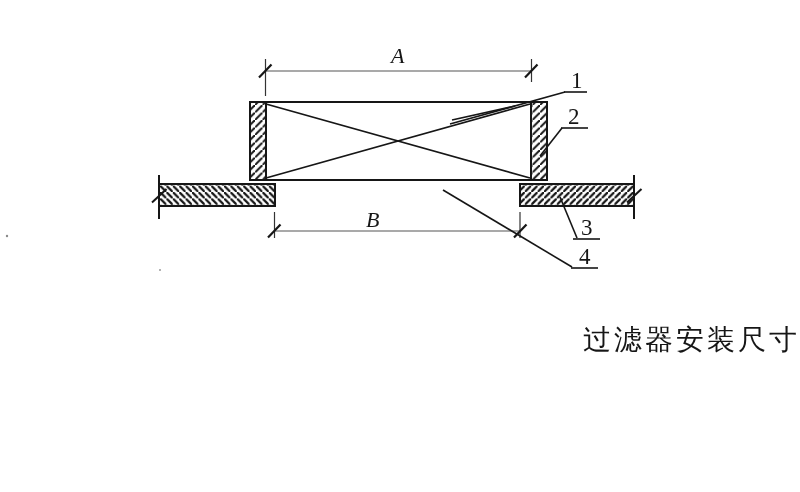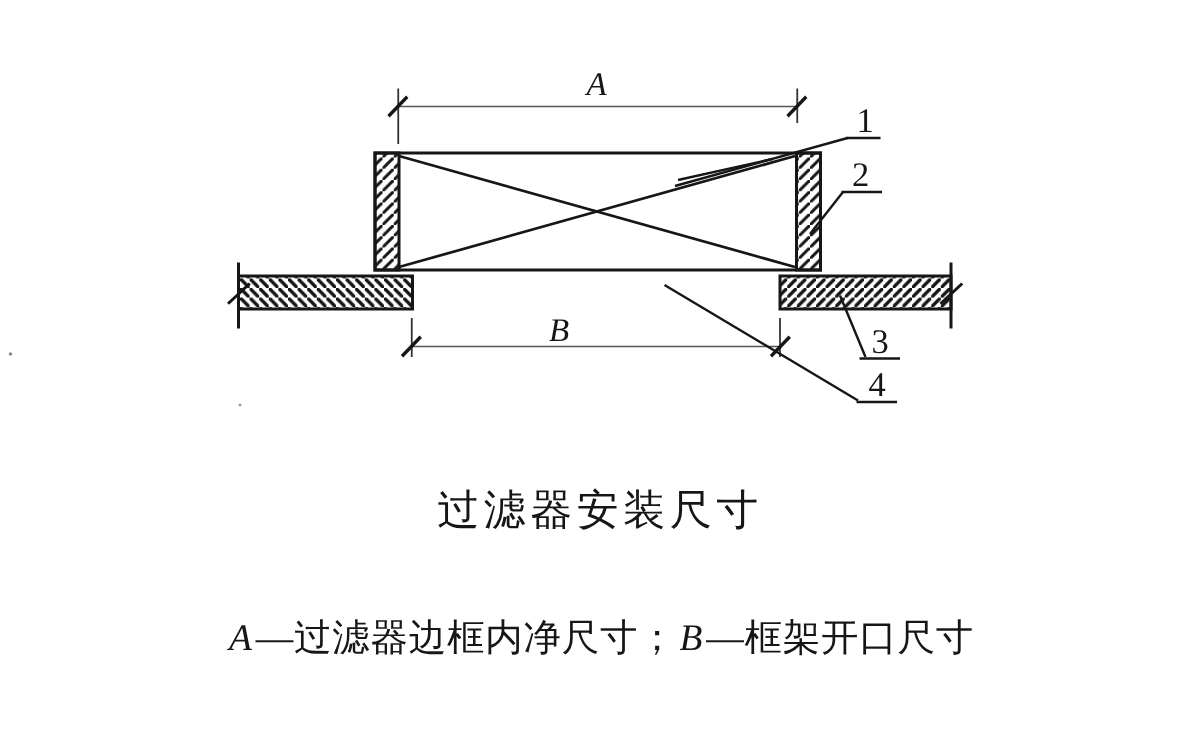--- a/index.html
+++ b/index.html
@@ -1,21 +1,21 @@
 <!DOCTYPE html>
 <html><head>
 <meta charset="utf-8">
 <style>
   html,body{margin:0;padding:0;background:#ffffff;}
   #screen{
     position:relative;width:800px;height:492px;background:#ffffff;
     font-family:"Liberation Serif","DejaVu Serif",serif;color:#161616;overflow:hidden;
   }
   #diagram-svg{position:absolute;left:0;top:0;}
-  .caption-line{position:absolute;left:0;width:800px;text-align:center;white-space:nowrap;}
+  .caption-line{position:absolute;left:0;width:800px;text-align:right;white-space:nowrap;}
   .figure-title{top:321px;font-size:28px;letter-spacing:3px;}
   .legend-items{top:365px;font-size:25px;letter-spacing:0.5px;}
   .legend-dims{top:408px;font-size:25px;letter-spacing:0.5px;}
   .dim-letter{font-style:italic;font-family:"Liberation Serif","DejaVu Serif",serif;padding:0 2px;}
   .svg-callout{font-size:23px;fill:#161616;}
   .svg-dim-letter{font-size:22px;font-style:italic;fill:#161616;}
 </style>
 </head>
 <body>
 
@@ -80,15 +80,14 @@
     <line x1="571" y1="268" x2="598" y2="268" stroke="#161616" stroke-width="1.6"></line>
     <text x="579" y="264" class="svg-callout">4</text>
 
     <circle cx="7" cy="236" r="1.2" fill="#8a8a8a"></circle>
     <circle cx="160" cy="270" r="1" fill="#9a9a9a"></circle>
   </svg>
 
   <div class="caption-line figure-title">过滤器安装尺寸</div>
 
 
-  <div class="caption-line legend-dims"><span class="dim-letter">A</span><span>—过滤器边框内净尺寸；</span><span class="dim-letter">B</span><span>—框架开口尺寸</span></div>
 
 </div>
 
 </body></html>

